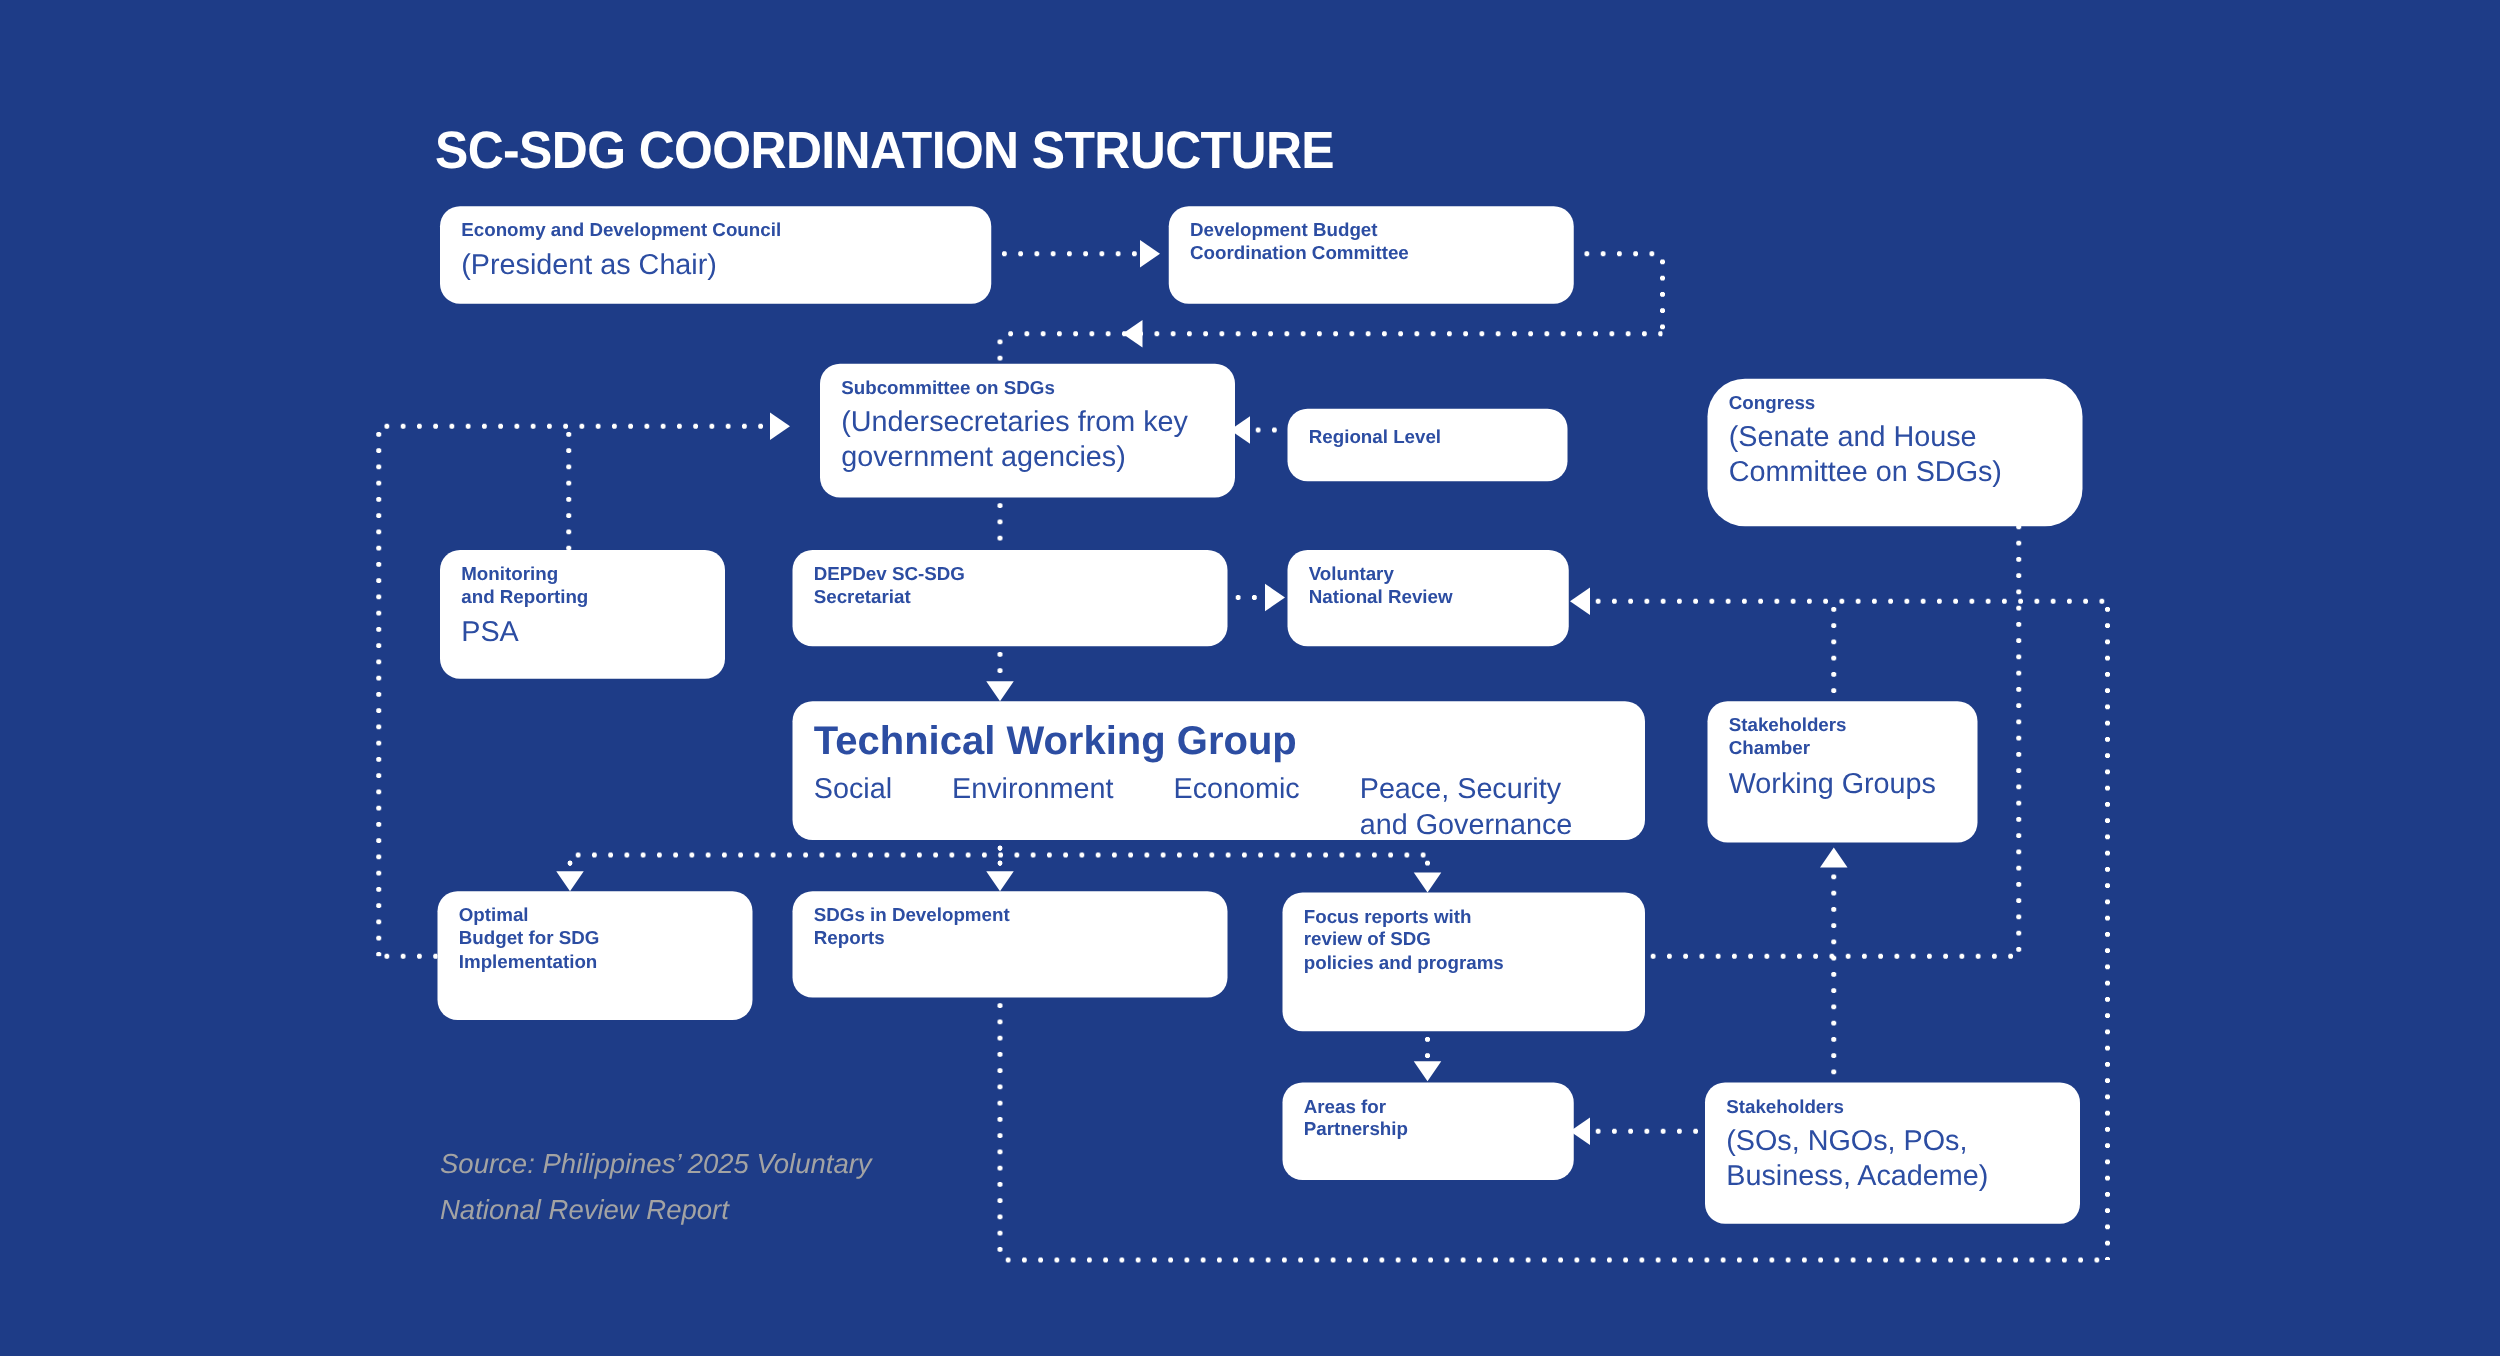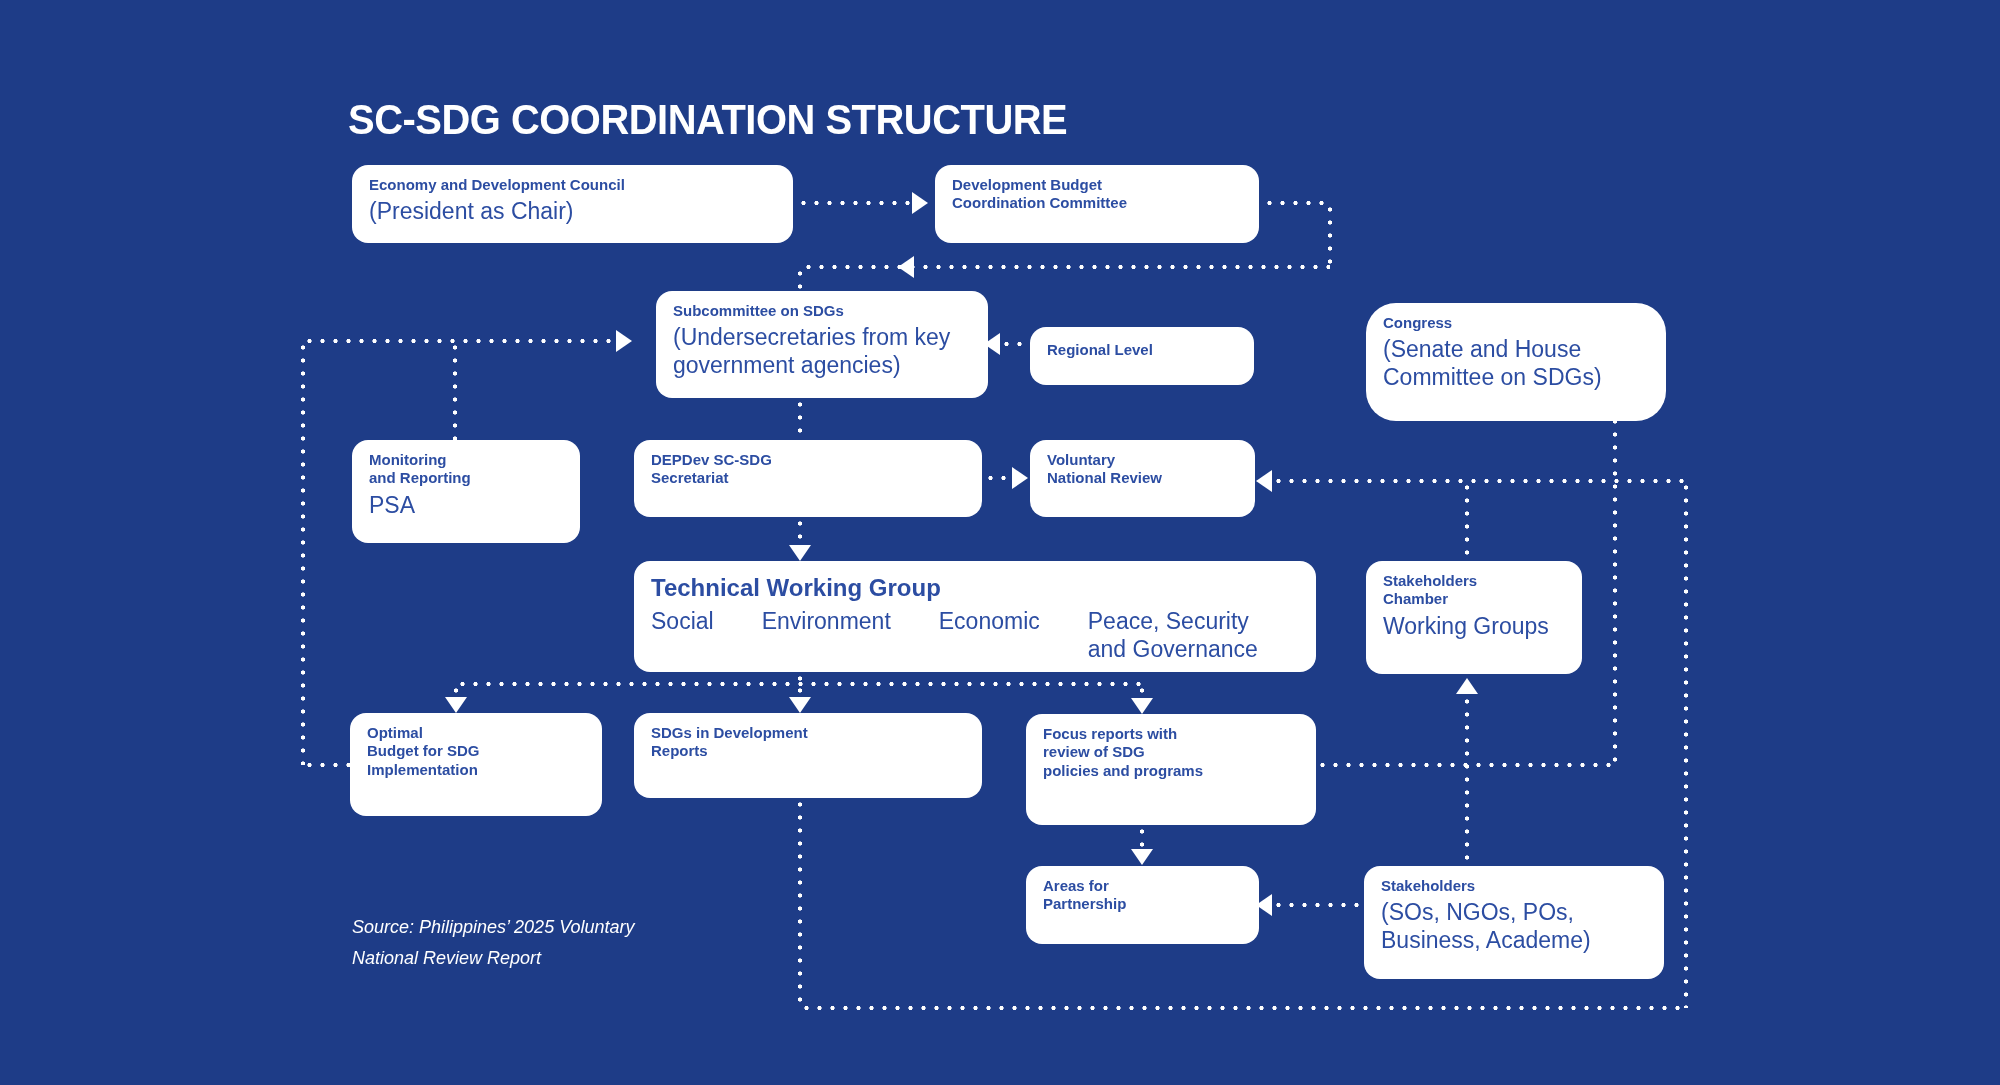--- a/index.html
+++ b/index.html
@@ -32,32 +32,32 @@
   
   .box-economy{left:352px;top:165px;width:441px;height:78px;}
   .box-dbcc{left:935px;top:165px;width:324px;height:78px;}
   .box-subcommittee{left:656px;top:291px;width:332px;height:107px;}
   .box-regional{left:1030px;top:327px;width:224px;height:58px;padding-top:14px;}
   .box-congress{left:1366px;top:303px;width:300px;height:118px;border-radius:30px;}
   .box-monitoring{left:352px;top:440px;width:228px;height:103px;}
   .box-depdev{left:634px;top:440px;width:348px;height:77px;}
   .box-vnr{left:1030px;top:440px;width:225px;height:77px;}
   .box-twg{left:634px;top:561px;width:682px;height:111px;padding-top:13px;}
-  .box-twg .bt{font-size:24px;line-height:1.15;}
+  .box-twg .bt{font-size:32px;line-height:1.15;}
   .twg-items{display:flex;gap:48px;margin-top:5px;}
   .twg-items span{font-size:23px;line-height:1.25;white-space:pre-line;}
   .box-chamber{left:1366px;top:561px;width:216px;height:113px;}
   .box-optimal{left:350px;top:713px;width:252px;height:103px;}
   .box-sdgreports{left:634px;top:713px;width:348px;height:85px;}
   .box-focus{left:1026px;top:714px;width:290px;height:111px;}
   .box-areas{left:1026px;top:866px;width:233px;height:78px;}
   .box-stakeholders{left:1364px;top:866px;width:300px;height:113px;}
   .source-note{
     position:absolute;left:352px;top:912px;
-    color:#ffffff;font-style:italic;font-size:18px;line-height:1.7;
+    color:#a3a3a3;font-style:italic;font-size:22px;line-height:1.7;
     white-space:pre-line;
   }
   
   .hline,.vline{position:absolute;}
   .hline{
     height:4px;
     background-image:radial-gradient(circle, var(--line) 0, var(--line) 1.9px, rgba(255,255,255,0) 2.3px);
     background-size:13px 4px;background-repeat:repeat-x;background-position:left center;
   }
   .vline{

